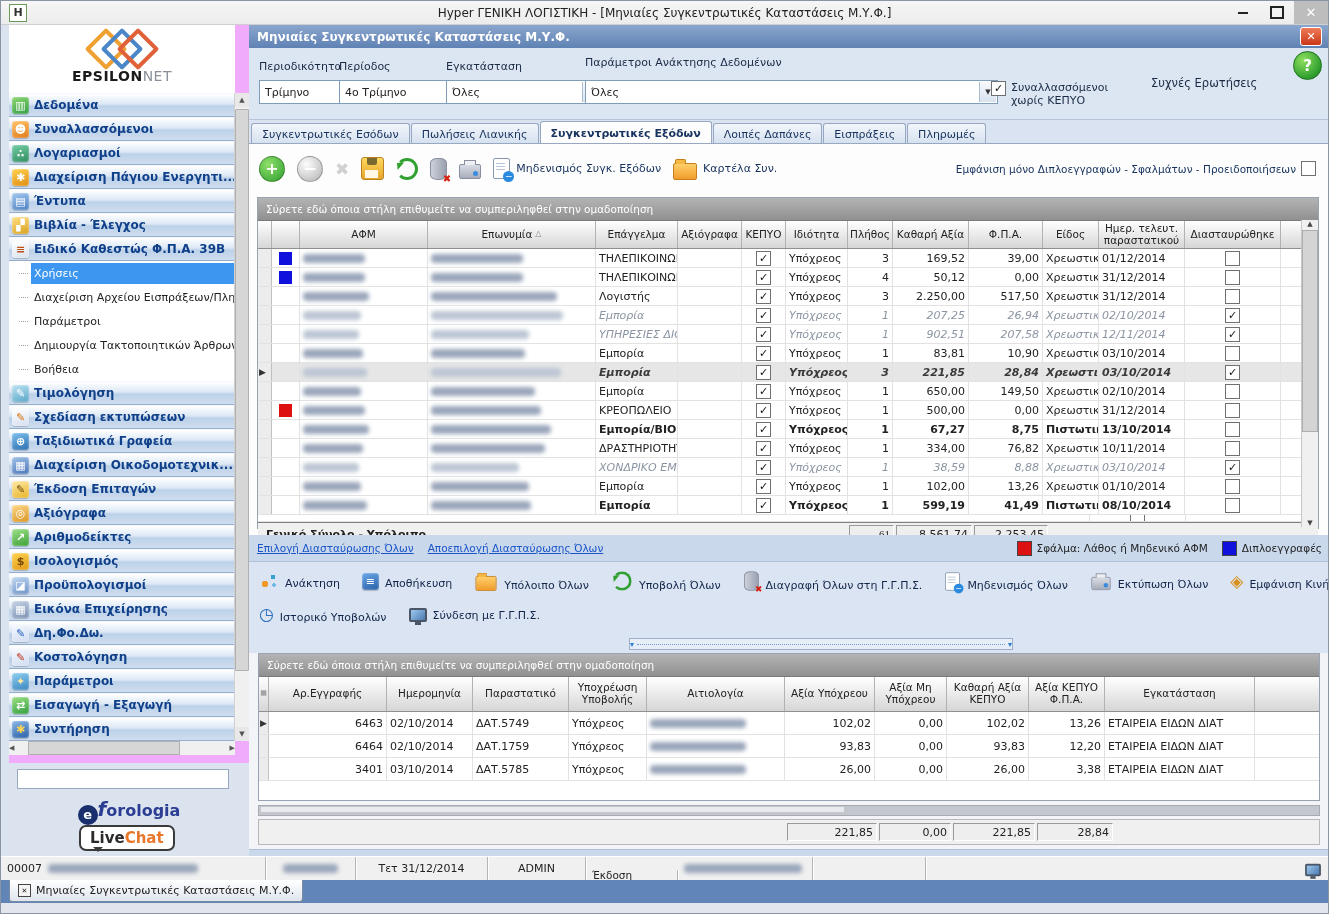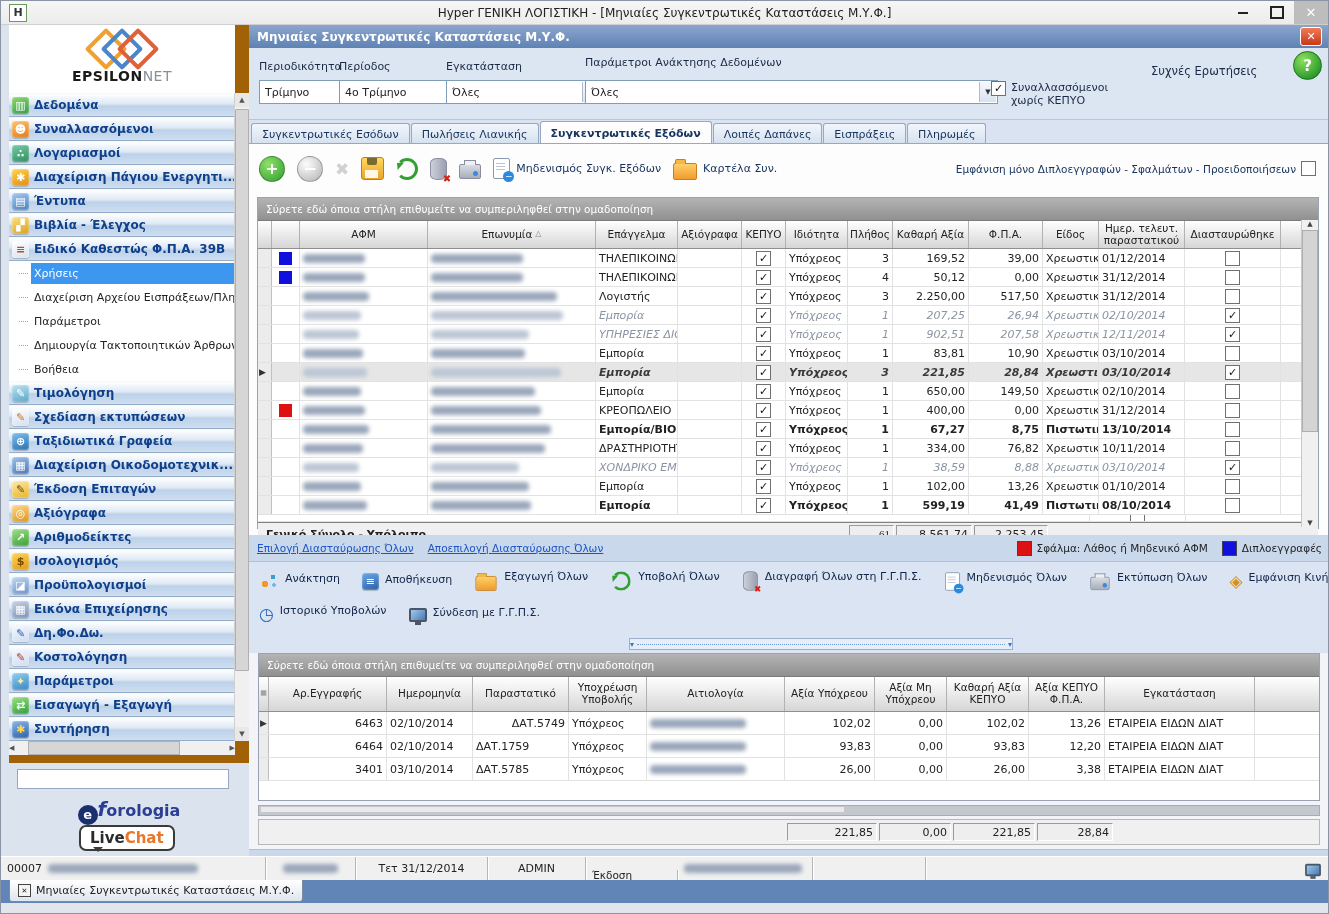--- a/index.html
+++ b/index.html
@@ -10,21 +10,21 @@
   .titlebar{left:0;top:0;width:100%;height:24px;background:linear-gradient(#f6f6f6,#ececec);border-bottom:1px solid #cfcfcf;display:flex;align-items:center;}
   .appicon{width:16px;height:16px;margin-left:8px;border:1px solid #6a9a5a;background:#fff;color:#333;font-weight:bold;font-size:11px;display:flex;align-items:center;justify-content:center;flex:none;}
   .wtitle{position:absolute;left:0;right:0;text-align:center;font-size:12px;color:#222;}
   .winbtns{margin-left:auto;display:flex;height:100%;z-index:2;}
   .winbtn{width:34px;height:100%;display:flex;align-items:center;justify-content:center;color:#222;}
   .minbar{width:10px;height:2px;background:#222;}
   .maxbox{width:10px;height:9px;border:2px solid #222;}
   .winbtn.close{background:#bdbdbd;color:#fff;font-size:13px;}
   
   .sidebar{left:0;top:24px;width:248px;height:831px;background:#dbe3ef;border-right:1px solid #98a4b8;padding-left:8px;}
-  .sidebar .inner{position:relative;width:240px;height:100%;background:#a16207;}
+  .sidebar .inner{position:relative;width:240px;height:100%;background:#f0abfc;}
   .logo{position:absolute;top:0;left:0;width:226px;height:68px;background:#fff;display:flex;flex-direction:column;align-items:center;justify-content:center;}
   .diamonds{display:flex;margin-bottom:4px;}
   .dm{width:22px;height:22px;border:4px solid;transform:rotate(45deg);margin:0 -7px;border-radius:2px;}
   .brand{font-size:14px;letter-spacing:.5px;}
   .brand b{color:#1a1a1a;} .brand span{color:#8a8f98;}
   .sbmenu{position:absolute;top:68px;left:0;width:226px;}
   .sb-bar{height:24px;display:flex;align-items:center;gap:5px;padding:0 3px;background:linear-gradient(#ffffff,#dce8f5 45%,#bcd1e8 55%,#cfdef0);border-top:1px solid #f4f9ff;border-bottom:1px solid #94aecb;box-sizing:border-box;color:#10408a;font-weight:bold;font-size:12px;white-space:nowrap;overflow:hidden;cursor:default;}
   .sb-sub{background:#fff;}
   .sb-subitem{height:24px;display:flex;align-items:center;padding-left:22px;font-size:11px;color:#222;background:#fff;position:relative;white-space:nowrap;overflow:hidden;}
   .sb-subitem::before{content:"";position:absolute;left:10px;top:50%;width:9px;border-top:1px dotted #9aa;}
@@ -46,21 +46,21 @@
   
   .content{left:248px;top:24px;width:1081px;height:831px;background:#d9e3f1;}
   .phead{left:0;top:0;width:100%;height:23px;background:linear-gradient(#8ba6cd,#5f82b4);display:flex;align-items:center;color:#fff;font-weight:bold;font-size:12px;padding:0 8px;}
   .pclose{margin-left:auto;width:20px;height:17px;background:linear-gradient(#f07a58,#c83818);border:1px solid #fff;border-radius:3px;color:#fff;font-size:11px;font-weight:bold;display:flex;align-items:center;justify-content:center;}
   .filters{left:0;top:23px;width:100%;height:72px;background:#dce6f3;border-bottom:1px solid #b8c4d8;}
   .flabel{position:absolute;font-size:11px;color:#1a2a44;white-space:nowrap;}
   .combo{position:absolute;height:22px;background:#fff;border:1px solid #7f9db9;display:flex;align-items:center;padding:0 20px 0 5px;font-size:11px;white-space:nowrap;}
   .combo .arr{position:absolute;right:1px;top:1px;bottom:1px;width:16px;background:linear-gradient(#f6f9fc,#d8e2f0);border-left:1px solid #aabccf;display:flex;align-items:center;justify-content:center;font-size:7px;color:#333;}
   .cb{width:13px;height:13px;background:#fff;border:1px solid #707070;display:inline-flex;align-items:center;justify-content:center;font-size:11px;line-height:1;color:#111;flex:none;}
   .kepyocb{position:absolute;left:742px;top:33px;display:flex;gap:5px;align-items:flex-start;width:130px;font-size:11px;line-height:1.2;color:#1a2a44;}
-  .faq{position:absolute;left:902px;top:16px;font-size:11.5px;color:#1a2a44;}
+  .faq{position:absolute;left:902px;top:28px;font-size:11.5px;color:#1a2a44;}
   .help-circle{position:absolute;left:1044px;top:3px;width:27px;height:27px;border-radius:50%;background:radial-gradient(circle at 35% 30%,#8ee05e,#2f9e2f 70%,#1c7a1c);border:1px solid #1a701a;color:#fff;font-weight:bold;font-size:15px;display:flex;align-items:center;justify-content:center;}
   
   .tabs{left:2px;top:97px;height:22px;display:flex;align-items:flex-end;}
   .tab{height:20px;display:flex;align-items:center;padding:0 10px;font-size:11px;color:#16325e;background:linear-gradient(#f2f6fb,#d4e0ef);border:1px solid #98a8c0;border-bottom:none;border-radius:3px 3px 0 0;margin-right:1px;white-space:nowrap;}
   .tab.active{background:#fdfdfd;height:22px;font-weight:bold;}
   .tabcard{left:0;top:118px;width:1081px;height:392px;background:#fdfdfd;border-top:1px solid #98a8c0;}
   .toolbar{left:0;top:119px;width:100%;height:49px;display:flex;align-items:center;gap:12px;padding:0 10px;background:#fdfdfd;}
   .tbtn{display:flex;align-items:center;gap:6px;font-size:11px;color:#16325e;white-space:nowrap;}
   .tb-filter{margin-left:auto;display:flex;align-items:center;gap:5px;font-size:10.5px;color:#16325e;padding-right:4px;}
   
@@ -113,21 +113,21 @@
   .gscroll .thumb{width:14px;height:200px;background:#d4d4d4;border:1px solid #aeaeae;}
   .blur{display:inline-block;height:9px;border-radius:4px;background:#9aa6ba;filter:blur(2px);}
   .posted .blur{background:#bcc6d4;}
   
   .legend{left:0;top:510px;width:100%;height:27px;background:#c9d8eb;display:flex;align-items:center;padding:0 8px;gap:14px;font-size:10.5px;border-bottom:1px solid #b0c0d6;}
   .link{color:#1a55c8;text-decoration:underline;white-space:nowrap;}
   .legpair{display:flex;align-items:center;gap:5px;white-space:nowrap;}
   .legbox{width:13px;height:13px;border:1px solid #444;flex:none;}
   .acts{left:0;top:537px;width:100%;height:91px;background:#dae4f2;}
   .actrow{position:absolute;left:10px;display:flex;align-items:center;gap:22px;}
-  .act{display:flex;align-items:flex-start;gap:6px;font-size:11px;color:#12264a;white-space:nowrap;}
+  .act{display:flex;align-items:flex-end;gap:6px;font-size:11px;color:#12264a;white-space:nowrap;}
   .splitter{position:absolute;left:380px;top:76px;width:382px;height:10px;background:#e8eef8;border:1px solid #9cb0cc;display:flex;align-items:center;color:#2a7fd4;font-size:8px;}
   .splitter .dots{flex:1;border-top:1px dotted #6a9ad8;margin:0 3px;}
   
   .g2wrap{left:0;top:628px;width:1081px;height:203px;background:#f2f4f8;}
   .hband{position:absolute;left:9px;top:152px;width:1060px;height:9px;background:#c4c8ce;border:1px solid #a8acb2;}
   .hband .thumb{position:absolute;left:2px;top:1px;width:55%;height:5px;background:#e8eaee;}
   .tot2{position:absolute;left:9px;top:166px;width:1060px;height:24px;background:#f0f0f0;border:1px solid #b8b8b8;display:flex;align-items:center;}
   .viewbar{position:absolute;left:0;top:196px;width:100%;height:35px;background:#c9d8eb;display:flex;align-items:center;gap:18px;padding:0 12px;border-top:1px solid #b0c0d6;}
   
   .statusbar{left:0;top:855px;width:100%;height:24px;background:#f0f0f0;border-top:1px solid #fff;display:flex;align-items:center;font-size:11px;color:#222;}
@@ -789,21 +789,21 @@
             <div class="bcell ctr" style="width: 44px;">
               <span class="cb">✓</span>
             </div>
             <div class="bcell" style="width: 62px;">
               <span>Υπόχρεος</span>
             </div>
             <div class="bcell num" style="width: 45px;">
               <span>1</span>
             </div>
             <div class="bcell num" style="width: 76px;">
-              <span>400,00</span>
+              <span>500,00</span>
             </div>
             <div class="bcell num" style="width: 74px;">
               <span>0,00</span>
             </div>
             <div class="bcell" style="width: 56px;">
               <span>Χρεωστικό</span>
             </div>
             <div class="bcell" style="width: 86px;">
               <span>31/12/2014</span>
             </div>
@@ -1057,21 +1057,21 @@
           <span class="act">
             <span class="icon ic-mol"></span>
             <span>Ανάκτηση</span>
           </span>
           <span class="act">
             <span class="icon ic-sq" style="background: linear-gradient(160deg, rgb(106, 168, 232), rgb(42, 95, 168));">≡</span>
             <span>Αποθήκευση</span>
           </span>
           <span class="act">
             <span class="icon ic-folder sm"></span>
-            <span>Εξαγωγή Όλων</span>
+            <span>Υπόλοιπο Όλων</span>
           </span>
           <span class="act">
             <span class="icon ic-arc sm"></span>
             <span>Υποβολή Όλων</span>
           </span>
           <span class="act">
             <span class="icon ic-pill sm"></span>
             <span>Διαγραφή Όλων στη Γ.Γ.Π.Σ.</span>
           </span>
           <span class="act">
@@ -1145,21 +1145,21 @@
             <div class="brow selrow2" style="height: 22px;">
               <div class="bcell ind" style="width: 10px;">
                 <span>▶</span>
               </div>
               <div class="bcell num" style="width: 118px;">
                 <span>6463</span>
               </div>
               <div class="bcell" style="width: 86px;">
                 <span>02/10/2014</span>
               </div>
-              <div class="bcell" style="width: 96px; justify-content: flex-end;">
+              <div class="bcell" style="width: 96px;">
                 <span>ΔΑΤ.5749</span>
               </div>
               <div class="bcell" style="width: 78px;">
                 <span>Υπόχρεος</span>
               </div>
               <div class="bcell" style="width: 138px;">
                 <span class="blur" style="width: 96px;"></span>
               </div>
               <div class="bcell num" style="width: 90px;">
                 <span>102,02</span>

